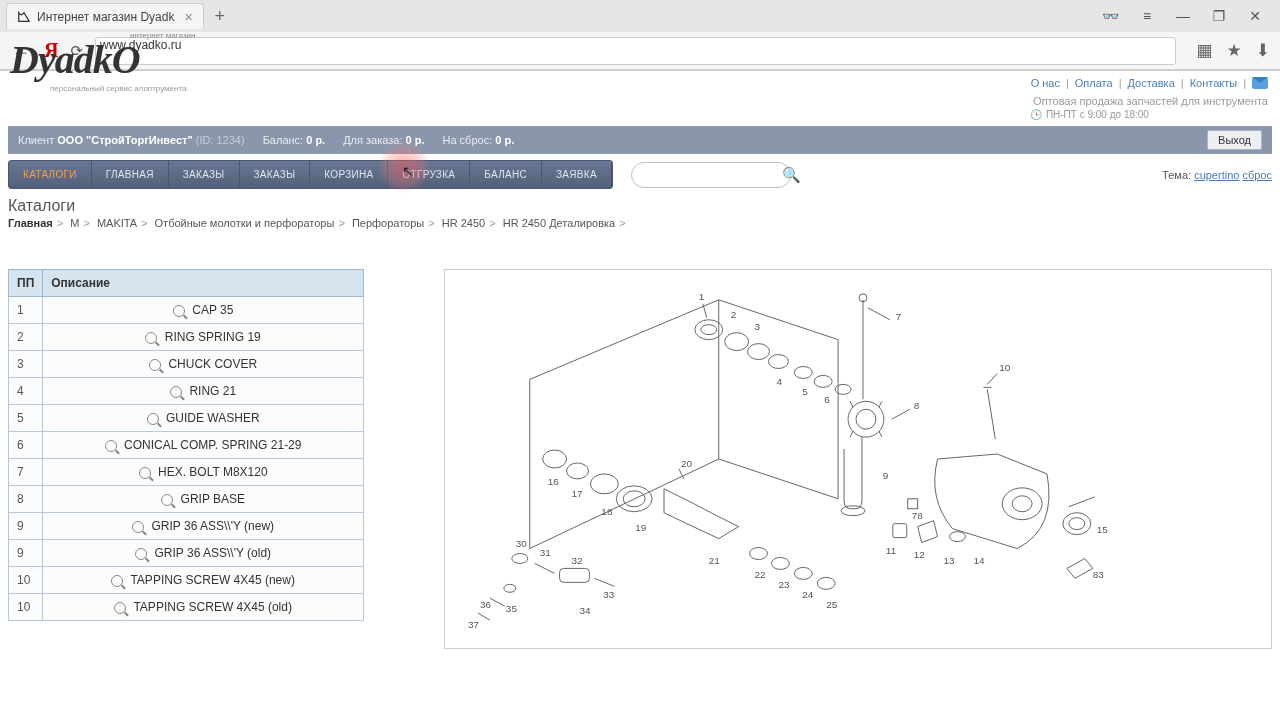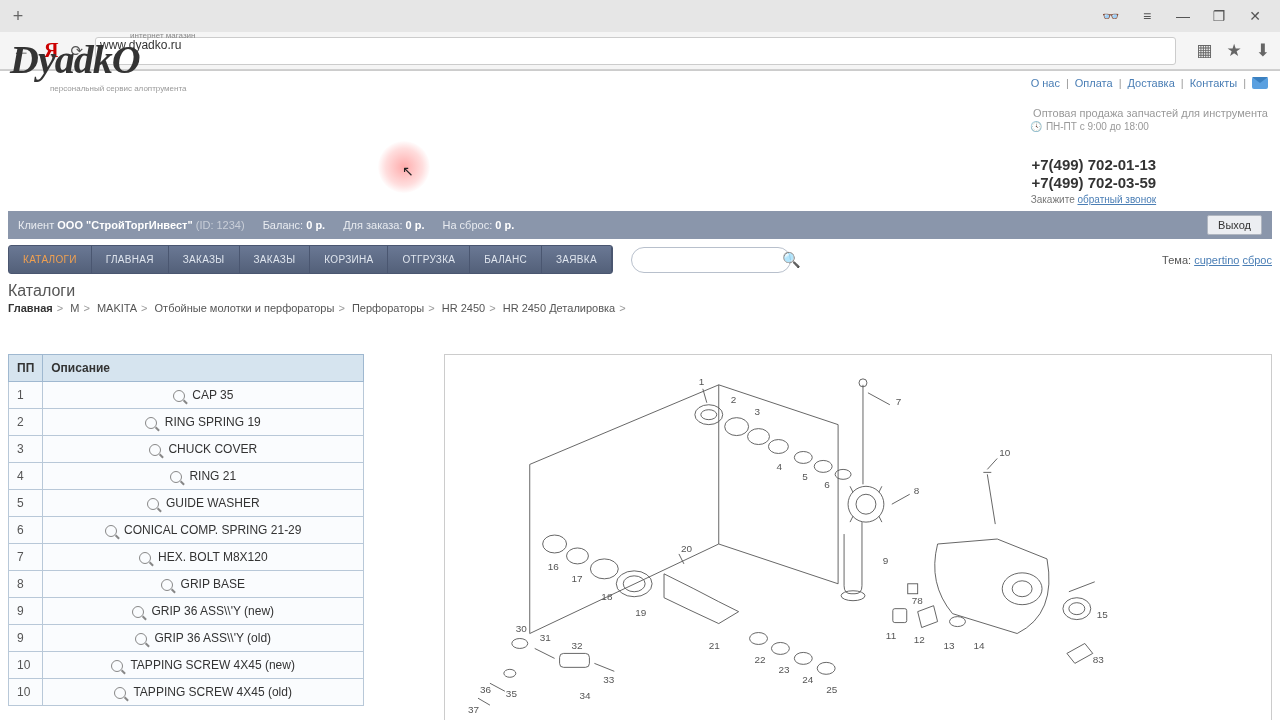--- a/index.html
+++ b/index.html
@@ -24,21 +24,21 @@
 .right-icons { display:flex; gap:14px; color:#666; font-size:17px; padding-left:8px;}
 
 
 .page { padding:0 8px 0 8px; position:relative; }
 .top-row { display:flex; align-items:flex-start; padding:6px 0 2px 0; }
 .logo-block { padding:2px 0 0 2px; }
 .logo-main { font-family:"Times New Roman",serif; font-style:italic; font-weight:900; font-size:40px; letter-spacing:-1px; line-height:1; }
 .logo-sub1 { font-size:8px; color:#888; margin-left:120px; margin-top:-48px; }
 .logo-sub2 { font-size:8px; color:#999; margin-top:4px; margin-left:40px;}
 .header-right { margin-left:auto; text-align:right; padding-right:4px;}
-.top-links { color:#4a7eb5; font-size:11px; margin-bottom:18px; display:flex; gap:6px; justify-content:flex-end; align-items:center;}
+.top-links { color:#4a7eb5; font-size:11px; margin-bottom:6px; display:flex; gap:6px; justify-content:flex-end; align-items:center;}
 .top-links span { color:#999;}
 .msg-icon { display:inline-block; width:16px; height:12px; background:#5aa0e0; border-radius:2px; position:relative;}
 .msg-icon:after { content:""; position:absolute; left:0; right:0; top:0; border-top:6px solid #3a80c0; border-left:8px solid transparent; border-right:8px solid transparent;}
 .slogan { color:#999; font-size:11px; margin-bottom:2px;}
 .hours { color:#999; font-size:10px;}
 .hours:before { content:"🕓 "; font-size:10px;}
 .phones { font-weight:bold; font-size:15px; color:#333; line-height:1.2;}
 .callback { font-size:10px; color:#777; margin-top:2px;}
 .callback a{ color:#4a7eb5; text-decoration:underline;}
 
@@ -82,20 +82,27 @@
 
 .cursor-ring { position:absolute; width:52px; height:52px; border-radius:50%; background:radial-gradient(circle,rgba(255,90,90,0.5) 0%,rgba(255,120,120,0.25) 50%,rgba(255,120,120,0) 72%); pointer-events:none;}
 .cursor-arrow { position:absolute; font-size:14px; color:#222;}
 
 </style>
 </head>
 <body>
 
 <div class="browser-chrome">
   <div class="tab-strip">
+    <div class="tab">
+      <svg viewBox="0 0 16 16">
+          <path d="M2 3 Q5 8 8 3 Q11 8 14 13 L2 13 Z" fill="none" stroke="#333" stroke-width="1.4"></path>
+        </svg>
+      <span>Интернет магазин Dyadk</span>
+      <span class="tab-close">×</span>
+    </div>
     <div class="tab-add">+</div>
     <div class="win-controls">
       <span>👓</span>
       <span>≡</span>
       <span>—</span>
       <span>❐</span>
       <span>✕</span>
     </div>
   </div>
   <div class="addr-row">
@@ -129,27 +136,20 @@
         <a>Доставка</a>
           <span>|</span>
         <a>Контакты</a>
           <span>|</span>
         <span class="msg-icon"></span>
       </div>
       <div class="slogan">Оптовая продажа запчастей для инструмента</div>
       <div style="display:flex;gap:24px;justify-content:flex-end;align-items:flex-start;margin-top:2px;flex-direction:column;">
         <div style="text-align:left;">
            <div class="hours">ПН-ПТ с 9:00 до 18:00</div>
-        </div>
-        <div style="text-align:right;">
-          <div class="phones">+7(499) 702-01-13</div>
-          <div class="phones">+7(499) 702-03-59</div>
-          <div class="callback">
-            <span>Закажите </span><a>обратный звонок</a>
-          </div>
         </div>
       </div>
     </div>
   </div>
 
   <div class="client-bar">
     <span><span>Клиент</span> <b>ООО "СтройТоргИнвест"</b> <span class="id">(ID: 1234)</span></span>
     <span><span>Баланс:</span> <b>0 р.</b></span>
     <span><span>Для заказа:</span> <b>0 р.</b></span>
     <span><span>На сброс:</span> <b>0 р.</b></span>

